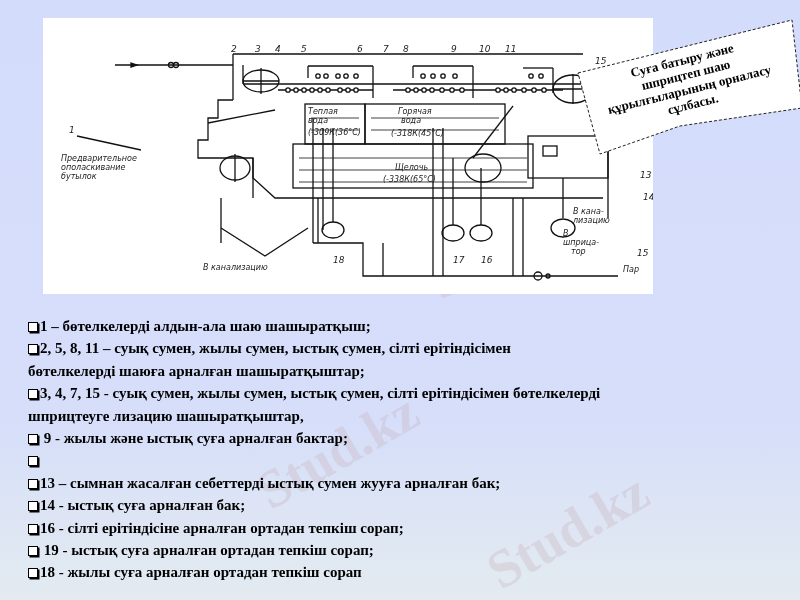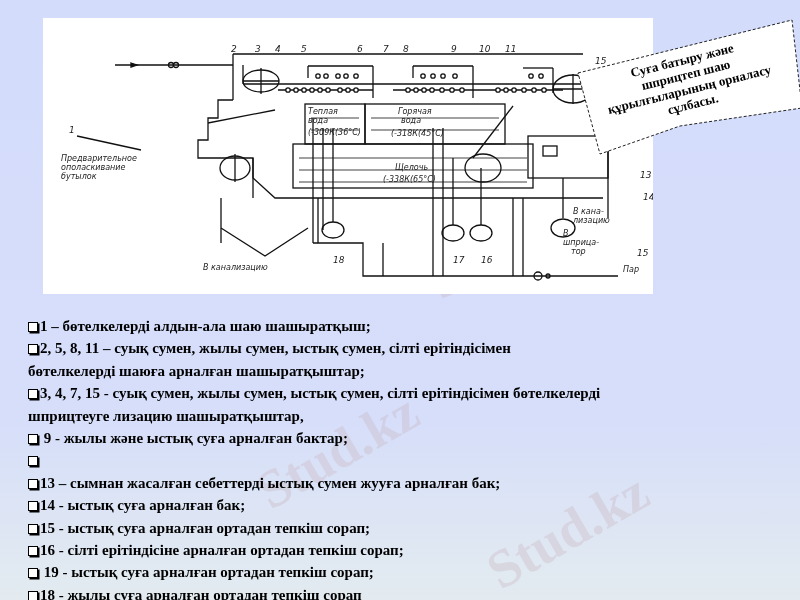--- a/index.html
+++ b/index.html
@@ -259,18 +259,17 @@
   <div class="legend">
     <div class="line"><span class="bullet"></span><span>1 – бөтелкелерді алдын-ала шаю шашыратқыш;</span></div>
     <div class="line"><span class="bullet"></span><span>2, 5, 8, 11 – суық сумен, жылы сумен, ыстық сумен, сілті ерітіндісімен</span></div>
     <div class="line"><span>бөтелкелерді шаюға арналған шашыратқыштар;</span></div>
     <div class="line"><span class="bullet"></span><span>3, 4, 7, 15 - суық сумен, жылы сумен, ыстық сумен, сілті ерітіндісімен бөтелкелерді</span></div>
     <div class="line"><span>шприцтеуге лизацию шашыратқыштар,</span></div>
     <div class="line"><span class="bullet"></span><span style="white-space:pre"> 9 - жылы және ыстық суға арналған бактар;</span></div>
     <div class="line"><span class="bullet"></span></div>
     <div class="line"><span class="bullet"></span><span>13 – сымнан жасалған себеттерді ыстық сумен жууға арналған бак;</span></div>
     <div class="line"><span class="bullet"></span><span>14 - ыстық суға арналған бак;</span></div>
-    <div class="line"><span class="bullet"></span><span>15 - ыстық суға арналған ортадан тепкіш сорап;</span></div>
     <div class="line"><span class="bullet"></span><span>16 - сілті ерітіндісіне арналған ортадан тепкіш сорап;</span></div>
     <div class="line"><span class="bullet"></span><span style="white-space:pre"> 19 - ыстық суға арналған ортадан тепкіш сорап;</span></div>
     <div class="line"><span class="bullet"></span><span>18 - жылы суға арналған ортадан тепкіш сорап</span></div>
   </div>
 </div>
 
 </body></html>

